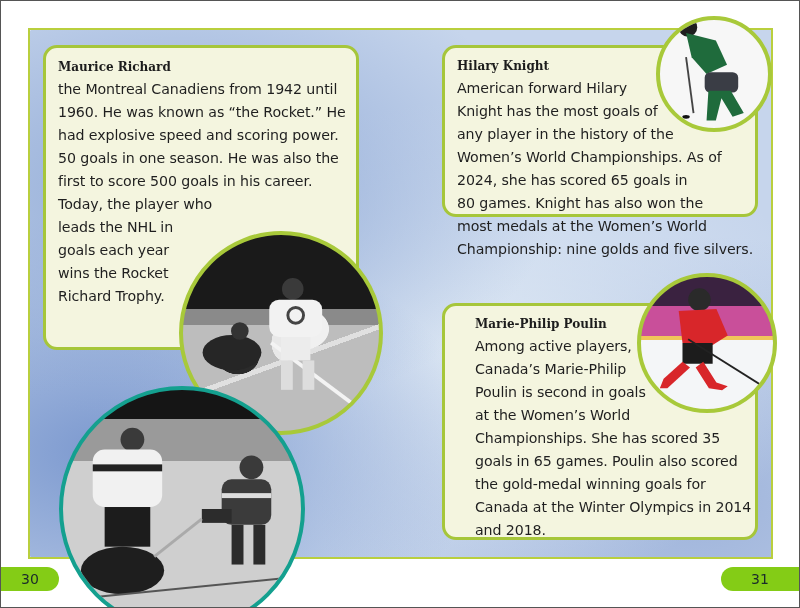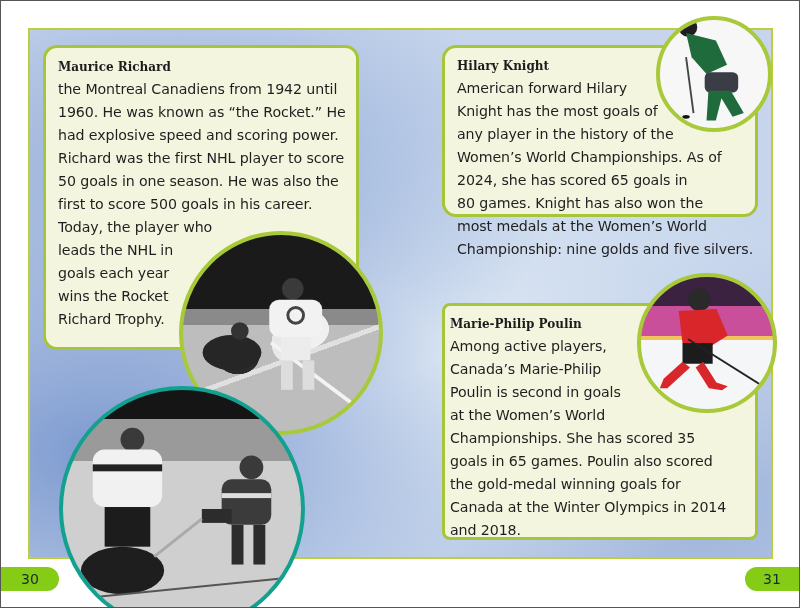--- a/index.html
+++ b/index.html
@@ -37,34 +37,33 @@
   .photo {
     position: absolute; border-radius: 50%; overflow: hidden; box-sizing: border-box;
   }
   .photo.lime { border: 4px solid #a8c93a; }
   .photo.teal { border: 4px solid #14a08f; }
   .pagenum {
     position: absolute; top: 566px; height: 24px; background: #84cc16;
     color: #1a2b2a; font-size: 14px; line-height: 24px; text-align: center;
   }
   .pagenum.left { left: 0; width: 58px; border-radius: 0 12px 12px 0; }
-  .pagenum.right { right: 0; width: 54px; border-radius: 12px 0 0 12px; }
+  .pagenum.right { right: 0; width: 78px; border-radius: 12px 0 0 12px; }
 </style>
 </head>
 <body>
 
 <div class="ice"></div>
 
 <div class="card" style="left:42px; top:44px; width:316px; height:305px; padding:8px 0 0 12px;">
   <h2>Maurice Richard</h2>
   <div>
     <span class="line">the Montreal Canadiens from 1942 until</span>
     <span class="line">1960. He was known as “the Rocket.” He</span>
     <span class="line">had explosive speed and scoring power.</span>
-    <span class="line">Richard was the first NHL player to score</span>
     <span class="line">50 goals in one season. He was also the</span>
     <span class="line">first to score 500 goals in his career.</span>
     <span class="line">Today, the player who</span>
     <span class="line">leads the NHL in</span>
     <span class="line">goals each year</span>
     <span class="line">wins the Rocket</span>
     <span class="line">Richard Trophy.</span>
   </div>
 </div>
 
@@ -125,21 +124,21 @@
   <svg width="100%" height="100%" viewBox="0 0 116 116">
     <circle cx="30" cy="8" r="10" fill="#1e1e1e"></circle>
     <path d="M28 14 L60 22 L72 48 L50 58 L34 40 Z" fill="#1f6b3c"></path>
     <rect x="48" y="56" width="36" height="22" rx="6" fill="#3a3d45"></rect>
     <path d="M52 76 L76 76 L90 100 L78 104 L66 84 L60 108 L50 108 Z" fill="#1f6b3c"></path>
     <line x1="28" y1="40" x2="36" y2="100" stroke="#444" stroke-width="2"></line>
     <ellipse cx="28" cy="104" rx="4" ry="2" fill="#111"></ellipse>
   </svg>
 </div>
 
-<div class="card" style="left:441px; top:302px; width:316px; height:237px; padding:7px 0 0 5px;border-radius:8px;">
+<div class="card" style="left:441px; top:302px; width:316px; height:237px; padding:7px 0 0 30px;">
   <h2>Marie-Philip Poulin</h2>
   <div>
     <span class="line">Among active players,</span>
     <span class="line">Canada’s Marie-Philip</span>
     <span class="line">Poulin is second in goals</span>
     <span class="line">at the Women’s World</span>
     <span class="line">Championships. She has scored 35</span>
     <span class="line">goals in 65 games. Poulin also scored</span>
     <span class="line">the gold-medal winning goals for</span>
     <span class="line">Canada at the Winter Olympics in 2014</span>

